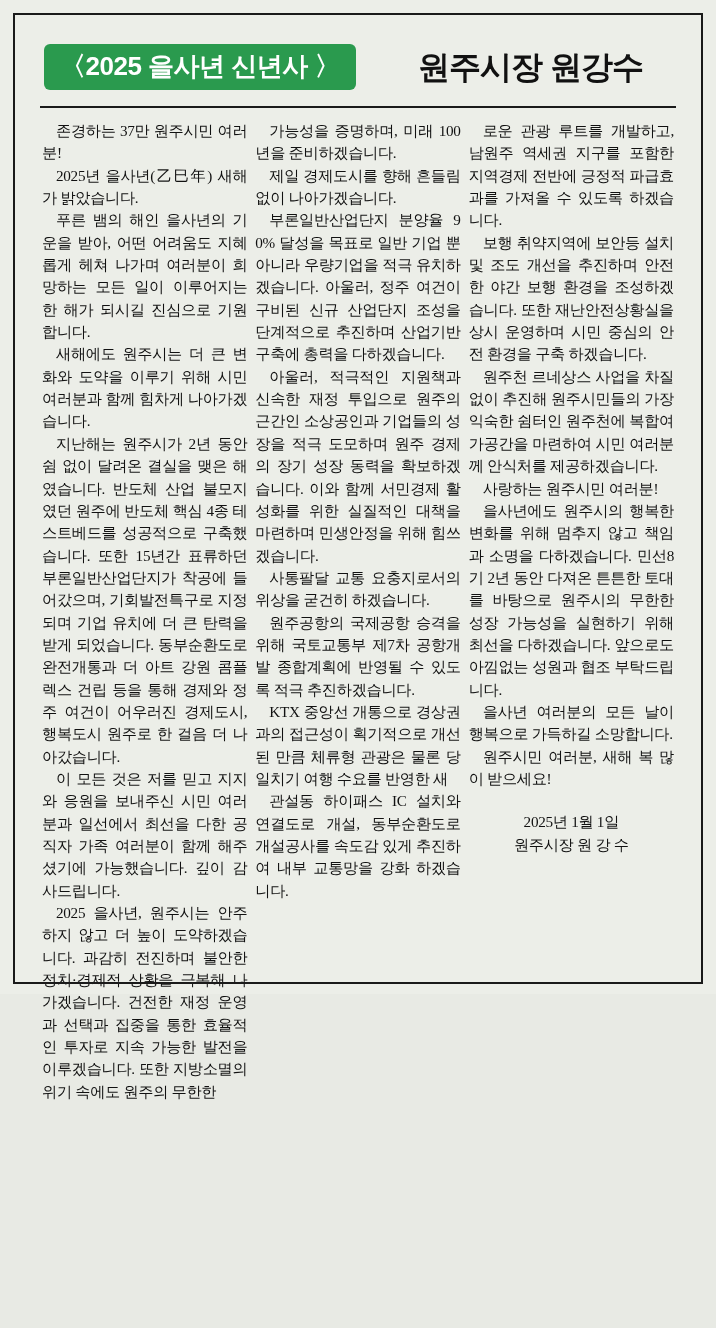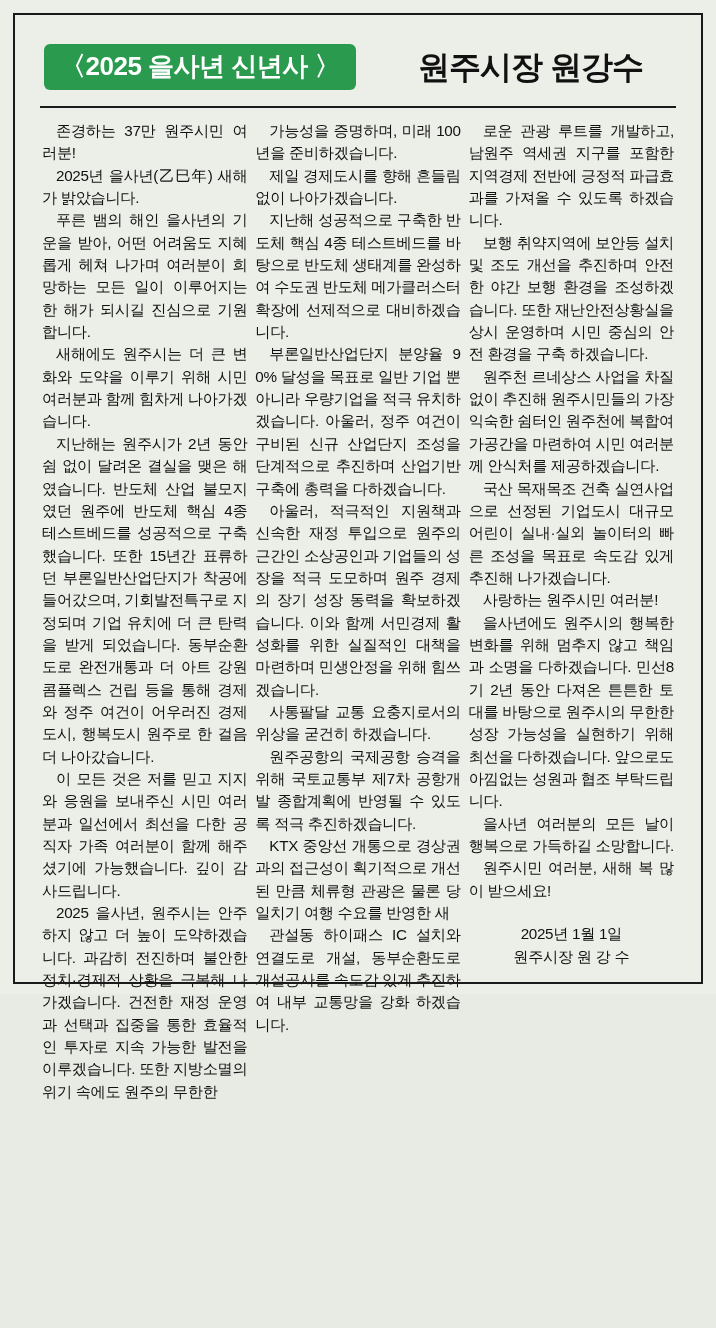--- a/index.html
+++ b/index.html
@@ -59,20 +59,21 @@
   }
   .rule {
     margin: 2px 20px 0 20px;
     border-top: 2px solid #1a1a1a;
   }
   .columns {
     display: flex;
     gap: 8px;
     padding: 12px 22px 0 22px;
     box-sizing: border-box;
+    font-family: Liberation Serif, serif;
   }
   .col {
     flex: 1 1 0;
     min-width: 0;
   }
   .col p {
     margin: 0;
     font-size: 15.2px;
     line-height: 1.47;
     color: #111111;
@@ -112,34 +113,32 @@
       <p>푸른 뱀의 해인 을사년의 기운을 받아, 어떤 어려움도 지혜롭게 헤쳐 나가며 여러분이 희망하는 모든 일이 이루어지는 한 해가 되시길 진심으로 기원합니다.</p>
       <p>새해에도 원주시는 더 큰 변화와 도약을 이루기 위해 시민 여러분과 함께 힘차게 나아가겠습니다.</p>
       <p>지난해는 원주시가 2년 동안 쉼 없이 달려온 결실을 맺은 해였습니다. 반도체 산업 불모지였던 원주에 반도체 핵심 4종 테스트베드를 성공적으로 구축했습니다. 또한 15년간 표류하던 부론일반산업단지가 착공에 들어갔으며, 기회발전특구로 지정되며 기업 유치에 더 큰 탄력을 받게 되었습니다. 동부순환도로 완전개통과 더 아트 강원 콤플렉스 건립 등을 통해 경제와 정주 여건이 어우러진 경제도시, 행복도시 원주로 한 걸음 더 나아갔습니다.</p>
       <p>이 모든 것은 저를 믿고 지지와 응원을 보내주신 시민 여러분과 일선에서 최선을 다한 공직자 가족 여러분이  함께 해주셨기에 가능했습니다. 깊이 감사드립니다.</p>
       <p>2025 을사년, 원주시는 안주하지 않고 더 높이 도약하겠습니다. 과감히 전진하며 불안한 정치·경제적 상황을 극복해 나가겠습니다. 건전한 재정 운영과 선택과 집중을 통한 효율적인 투자로 지속 가능한 발전을 이루겠습니다. 또한 지방소멸의 위기 속에도 원주의 무한한</p>
     </div>
 
     <div class="col">
       <p>가능성을 증명하며, 미래 100년을 준비하겠습니다.</p>
       <p>제일 경제도시를 향해 흔들림 없이 나아가겠습니다.</p>
-      <p>지난해 성공적으로 구축한 반도체 핵심 4종 테스트베드를 바탕으로 반도체 생태계를 완성하여 수도권 반도체 메가클러스터 확장에 선제적으로 대비하겠습니다.</p>
       <p>부론일반산업단지 분양율 90% 달성을 목표로 일반 기업 뿐 아니라 우량기업을 적극 유치하겠습니다. 아울러, 정주 여건이 구비된 신규 산업단지 조성을 단계적으로 추진하며 산업기반 구축에 총력을 다하겠습니다.</p>
       <p>아울러, 적극적인 지원책과 신속한 재정 투입으로 원주의 근간인 소상공인과 기업들의 성장을 적극 도모하며 원주 경제의 장기 성장 동력을 확보하겠습니다. 이와 함께 서민경제 활성화를 위한 실질적인 대책을 마련하며 민생안정을 위해 힘쓰겠습니다.</p>
       <p>사통팔달 교통 요충지로서의 위상을 굳건히 하겠습니다.</p>
       <p>원주공항의 국제공항 승격을 위해 국토교통부 제7차 공항개발 종합계획에 반영될 수 있도록 적극 추진하겠습니다.</p>
       <p>KTX 중앙선 개통으로 경상권과의 접근성이 획기적으로 개선된 만큼 체류형 관광은 물론 당일치기 여행 수요를 반영한 새</p>
       <p>관설동 하이패스 IC 설치와 연결도로 개설, 동부순환도로 개설공사를 속도감 있게 추진하여 내부 교통망을 강화 하겠습니다.</p>
     </div>
 
     <div class="col">
       <p>로운 관광 루트를 개발하고, 남원주 역세권 지구를 포함한 지역경제 전반에 긍정적 파급효과를 가져올 수 있도록 하겠습니다.</p>
       <p>보행 취약지역에 보안등 설치 및 조도 개선을 추진하며 안전한 야간 보행 환경을 조성하겠습니다. 또한 재난안전상황실을 상시 운영하며 시민 중심의 안전 환경을 구축 하겠습니다.</p>
       <p>원주천 르네상스 사업을 차질 없이 추진해 원주시민들의 가장 익숙한 쉼터인 원주천에 복합여가공간을 마련하여 시민 여러분께 안식처를 제공하겠습니다.</p>
-      <p>국산 목재목조 건축 실연사업으로 선정된 기업도시 대규모 어린이 실내·실외 놀이터의 빠른 조성을 목표로 속도감 있게 추진해 나가겠습니다.</p>
       <p>사랑하는 원주시민 여러분!</p>
       <p>을사년에도 원주시의 행복한 변화를 위해 멈추지 않고 책임과 소명을 다하겠습니다. 민선8기 2년 동안 다져온 튼튼한 토대를 바탕으로 원주시의 무한한 성장 가능성을 실현하기 위해 최선을 다하겠습니다. 앞으로도 아낌없는 성원과 협조 부탁드립니다.</p>
       <p>을사년 여러분의 모든 날이 행복으로 가득하길 소망합니다.</p>
       <p>원주시민 여러분, 새해 복 많이 받으세요!</p>
       <div class="signature">
         <div>2025년 1월 1일</div>
         <div>원주시장 원 강 수</div>
       </div>
     </div>
 

